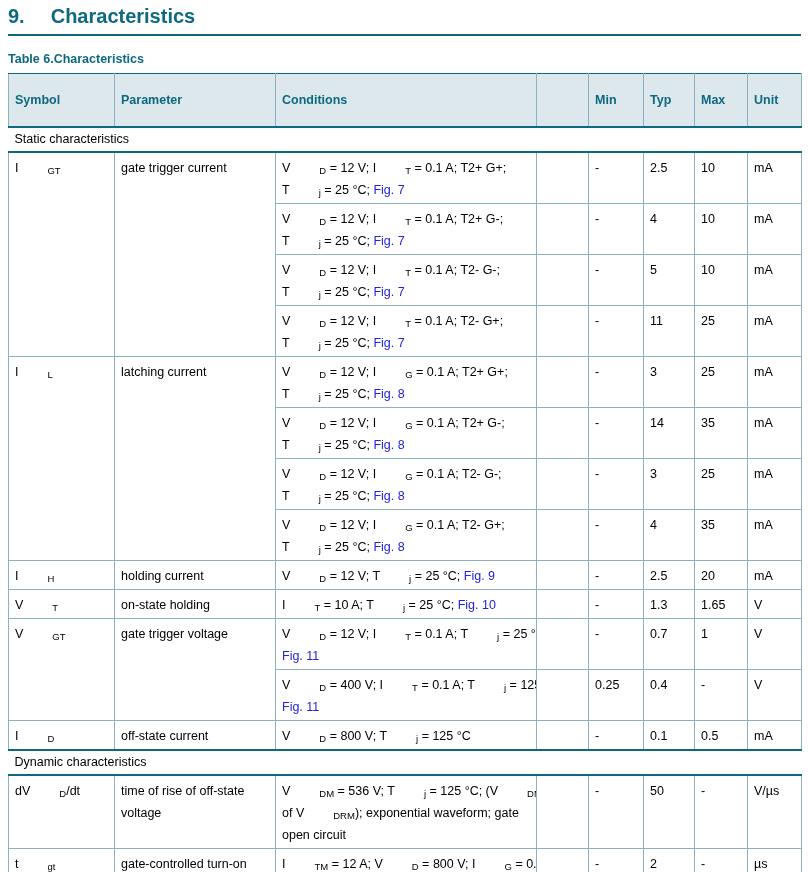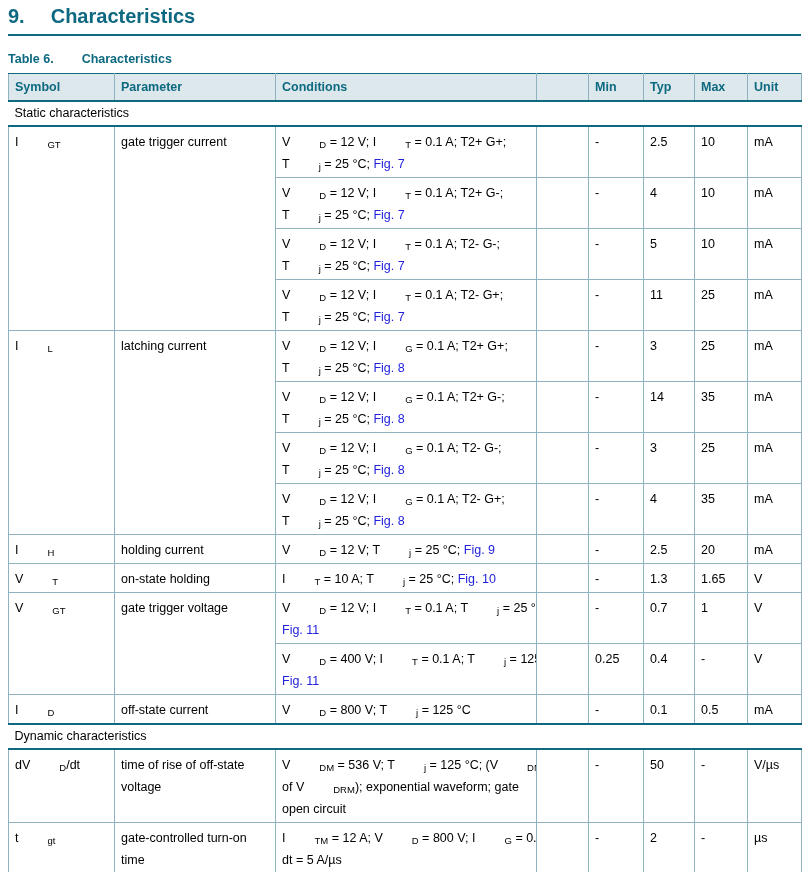--- a/index.html
+++ b/index.html
@@ -9,31 +9,31 @@
     --link:#2222dd;
   }
   *{box-sizing:border-box;}
   body{
     margin:0; width:808px; height:872px; background:#ffffff;
     font-family:"Liberation Sans", sans-serif; color:#000;
   }
   .page{padding:5px 7px 0 8px;}
   .heading{display:flex; gap:26px; color:var(--teal); font-size:20px; font-weight:bold; line-height:22px;}
   .rule{height:2px; background:var(--teal); margin-top:7px;}
-  .caption{margin-top:16px; display:flex; gap:28px; color:var(--teal); font-weight:bold; font-size:12.5px; line-height:15px;}
+  .caption{margin-top:16px; display:flex; color:var(--teal); font-weight:bold; font-size:12.5px; line-height:15px;}
   table.char-table{margin-top:6px; border-collapse:collapse; table-layout:fixed; width:793px;}
   .char-table th,.char-table td{
     border:1px solid var(--grid); vertical-align:top; text-align:left;
     padding:4px 6px 2px 6px; font-size:12.5px; line-height:22px;
     overflow:hidden; white-space:nowrap;
   }
   .char-table thead th{
     background:var(--hbg); color:var(--teal); font-weight:bold;
     border-top:1px solid var(--teal); border-bottom:2px solid var(--teal);
-    line-height:16px; padding:5px 6px;
+    line-height:16px; padding:18px 6px;
   }
   tr.section-row td{
     border-left:none; border-right:none;
     border-top:2px solid var(--teal); border-bottom:2px solid var(--teal);
     font-weight:normal; line-height:15px; padding:4px 6px;
   }
   tbody tr:last-child td{border-bottom:2px solid var(--teal);}
   .char-table td.param-cell{white-space:normal;margin-top:44px;}
   sub{font-size:9.5px; line-height:0; vertical-align:-2px;margin-left:29px;}
   a.fig-link{color:var(--link); cursor:pointer;}

